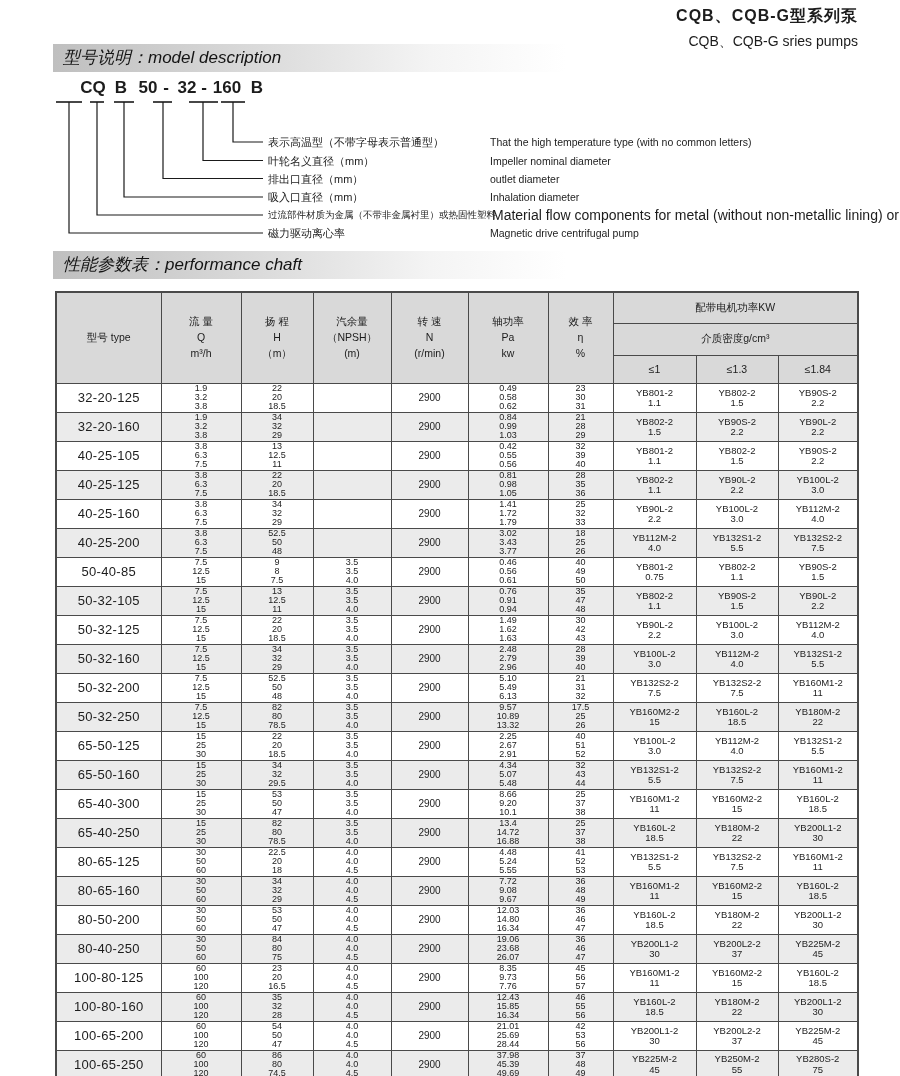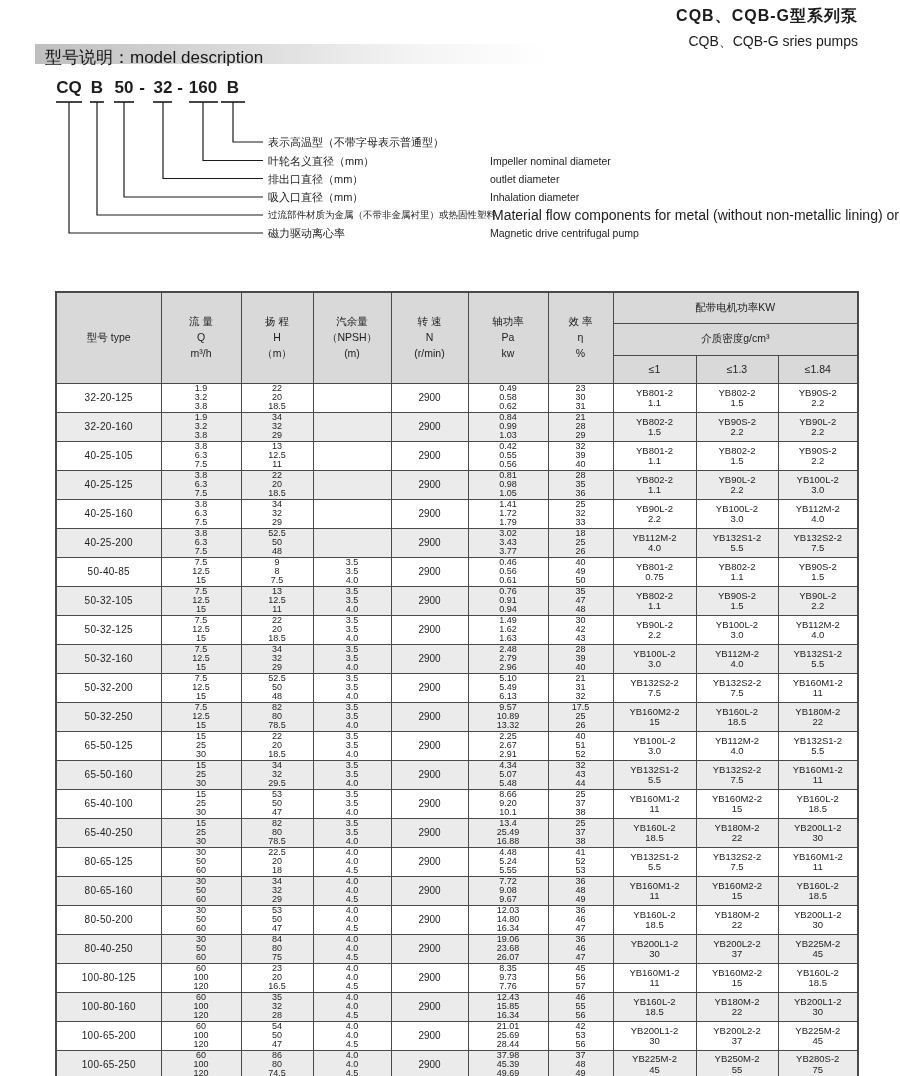--- a/index.html
+++ b/index.html
@@ -8,51 +8,52 @@
   *{box-sizing:border-box; margin:0; padding:0;}
   body{background:#ffffff; font-family:"Liberation Sans","DejaVu Sans",sans-serif; color:var(--text);}
   .page{position:relative; width:900px; height:1076px; background:#fff; overflow:hidden;}
 
   
   .title-cn{position:absolute; top:6px; right:42px; font-size:16px; font-weight:bold; letter-spacing:1px;}
   .title-en{position:absolute; top:33px; right:42px; font-size:14px;}
 
   
   .section-bar{
-    position:absolute; left:35px; width:540px; height:20px; line-height:28px;
+    position:absolute; left:53px; width:540px; height:28px; line-height:28px;
     padding-left:10px; font-size:17px; color:#141414;
     background:linear-gradient(90deg,#bfbfbf 0%,#dcdcdc 40%,#f4f4f4 70%,#ffffff 95%);
+    font-style:italic;
   }
   .section-bar.first{top:44px;}
   .section-bar.second{top:251px;}
 
   
   .diagram{position:absolute; left:48px; top:78px; width:820px; height:172px;}
   .diagram svg{position:absolute; left:0; top:0;}
-  .seg{position:absolute; top:0; height:22px; font-size:17px; font-weight:bold; text-align:center;}
+  .seg{position:absolute; top:0; height:22px; font-size:17px; font-weight:bold; text-align:center;margin-left:24px;}
   .lbl{position:absolute; height:16px; line-height:16px; white-space:nowrap;}
   .lbl-cn{left:220px; font-size:11px;}
   .lbl-en{left:442px; font-size:10.5px;}
   .lbl-cn.small{font-size:9.5px;}
   .lbl-en.small{left:444px; font-size:14px;}
 
   
   table.perf{
     position:absolute; left:55px; top:291px; width:802px;
     border-collapse:collapse; table-layout:fixed; border:2px solid var(--border);
   }
   .perf th,.perf td{border:1px solid var(--border); text-align:center; vertical-align:middle; padding:0; overflow:hidden;}
   .perf thead th{background:var(--header_bg); font-weight:normal; font-size:10.5px;}
   .perf thead .h3line div{margin:5px 0; line-height:11px;}
   .perf thead tr.hr1 th{height:31px;}
   .perf thead tr.hr2 th{height:32px;}
   .perf thead tr.hr3 th{height:28px;}
   .perf tbody tr{height:29px;}
   .perf tbody tr.alt td{background:var(--row_alt_bg);}
-  td.type{font-size:10px; letter-spacing:0.3px;}
+  td.type{font-size:13px; letter-spacing:0.3px;}
   td.stack .v{font-size:9px; line-height:9.3px;}
   td.speed{font-size:10px;}
   td.motor .mm{font-size:9.5px; line-height:11.5px;}
   td.motor .mk{font-size:9.5px; line-height:10.5px;}
 </style>
 </head>
 <body>
 
 <div class="page">
 
@@ -83,32 +84,34 @@
     <span class="seg" style="left:4px;width:34px">CQ</span>
     <span class="seg" style="left:40px;width:18px">B</span>
     <span class="seg" style="left:64px;width:24px">50</span>
     <span class="seg" style="left:88px;width:12px">-</span>
     <span class="seg" style="left:103px;width:24px">32</span>
     <span class="seg" style="left:126px;width:12px">-</span>
     <span class="seg" style="left:139px;width:32px">160</span>
     <span class="seg" style="left:172px;width:26px">B</span>
 
     <span class="lbl lbl-cn" style="top:56px">表示高温型（不带字母表示普通型）</span>
+    <span class="lbl lbl-en" style="top:56px">That the high temperature type (with no common letters)</span>
     <span class="lbl lbl-cn" style="top:74.5px">叶轮名义直径（mm）</span>
     <span class="lbl lbl-en" style="top:74.5px">Impeller nominal diameter</span>
     <span class="lbl lbl-cn" style="top:92.5px">排出口直径（mm）</span>
     <span class="lbl lbl-en" style="top:92.5px">outlet diameter</span>
     <span class="lbl lbl-cn" style="top:111px">吸入口直径（mm）</span>
     <span class="lbl lbl-en" style="top:111px">Inhalation diameter</span>
     <span class="lbl lbl-cn small" style="top:129px">过流部件材质为金属（不带非金属衬里）或热固性塑料</span>
     <span class="lbl lbl-en small" style="top:129px">Material flow components for metal (without non-metallic lining) or thermosetting plastics</span>
     <span class="lbl lbl-cn" style="top:147px">磁力驱动离心率</span>
     <span class="lbl lbl-en" style="top:147px">Magnetic drive centrifugal pump</span>
   </div>
 
+  <div class="section-bar second">性能参数表：performance chaft</div>
 
   <table class="perf">
     <colgroup>
       <col style="width:105px">
         <col style="width:80px">
         <col style="width:72px">
         <col style="width:78px">
       <col style="width:77px">
         <col style="width:80px">
         <col style="width:65px">
@@ -705,21 +708,21 @@
     <td class="motor">
       <div class="mm">YB132S2-2</div>
       <div class="mk">7.5</div>
     </td>
     <td class="motor">
       <div class="mm">YB160M1-2</div>
       <div class="mk">11</div>
     </td>
   </tr>
         <tr>
-    <td class="type">65-40-100</td>
+    <td class="type">65-40-300</td>
     <td class="stack">
             <div class="v">15</div>
             <div class="v">25</div>
             <div class="v">30</div>
           </td>
     <td class="stack">
             <div class="v">53</div>
             <div class="v">50</div>
             <div class="v">47</div>
           </td>
@@ -765,21 +768,21 @@
             <div class="v">78.5</div>
           </td>
     <td class="stack">
             <div class="v">3.5</div>
             <div class="v">3.5</div>
             <div class="v">4.0</div>
           </td>
     <td class="speed">2900</td>
     <td class="stack">
             <div class="v">13.4</div>
-            <div class="v">25.49</div>
+            <div class="v">14.72</div>
             <div class="v">16.88</div>
           </td>
     <td class="stack">
             <div class="v">25</div>
             <div class="v">37</div>
             <div class="v">38</div>
           </td>
     <td class="motor">
       <div class="mm">YB160L-2</div>
       <div class="mk">18.5</div>

